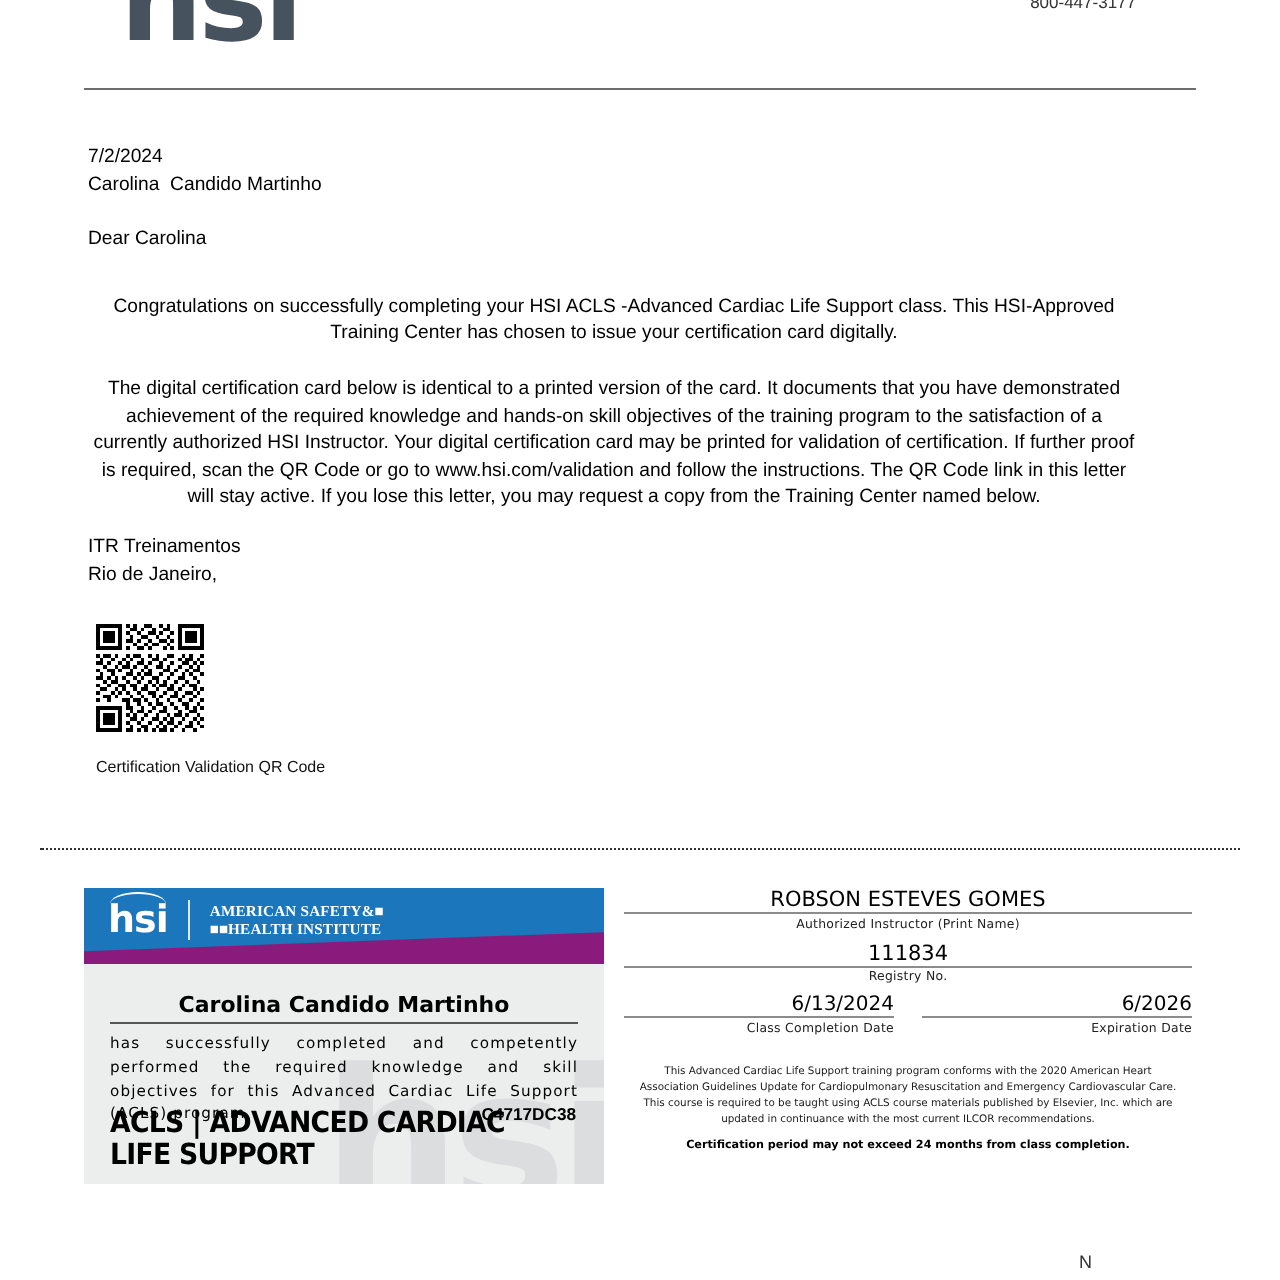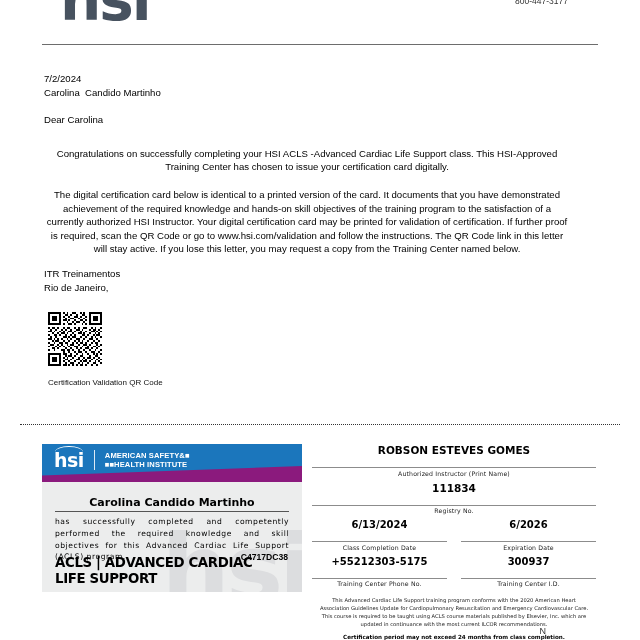--- a/index.html
+++ b/index.html
@@ -154,21 +154,21 @@
     width: 1px;
     height: 20px;
     background: rgba(255,255,255,0.85);
   }
   .asi-lines {
     color: #ffffff;
     font-size: 7.6px;
     font-weight: bold;
     line-height: 1.22;
     letter-spacing: 0.1px;
-    font-family: Liberation Sans, sans-serif;
+    font-family: Liberation Serif, serif;
   }
   .asi-lines .sq { letter-spacing: 0; }
   .card-body {
     position: relative;
     z-index: 2;
     padding: 14px 13px 0 13px;
   }
   .holder-name {
     text-align: center;
     font-size: 11px;
@@ -211,32 +211,32 @@
   .card-right {
     position: absolute;
     left: 312px;
     top: 0;
     width: 284px;
     font-family: "DejaVu Sans", sans-serif;
   }
   .fld { text-align: center; }
   .fld-val {
     font-size: 10.5px;
-    font-weight: bold;
-    padding-bottom: 11px;
+    font-weight: normal;
+    padding-bottom: 0;
     border-bottom: 0.8px solid #8c8c8c;
   }
   .fld-lab {
     font-size: 6.2px;
     color: #222;
     padding-top: 1.5px;
     letter-spacing: 0.15px;
   }
   .fld-row { display: flex; gap: 14px; }
-  .fld-row > .fld { flex: 1; }
+  .fld-row > .fld { flex: 1; text-align: right; }
   .fld-row .fld-val { font-size: 10px; }
   .sp6 { height: 5px; }
   .disclaimer {
     margin-top: 9px;
     font-size: 5.2px;
     line-height: 1.55;
     text-align: center;
     color: #1a1a1a;
     padding: 0 6px;
   }
@@ -570,29 +570,19 @@
       <div class="fld">
         <div class="fld-val">6/13/2024</div>
         <div class="fld-lab">Class Completion Date</div>
       </div>
       <div class="fld">
         <div class="fld-val">6/2026</div>
         <div class="fld-lab">Expiration Date</div>
       </div>
     </div>
     <div class="sp6"></div>
-    <div class="fld-row">
-      <div class="fld">
-        <div class="fld-val">+55212303-5175</div>
-        <div class="fld-lab">Training Center Phone No.</div>
-      </div>
-      <div class="fld">
-        <div class="fld-val">300937</div>
-        <div class="fld-lab">Training Center I.D.</div>
-      </div>
-    </div>
 
     <div class="disclaimer">This Advanced Cardiac Life Support training program conforms with the 2020 American Heart Association Guidelines Update for Cardiopulmonary Resuscitation and Emergency Cardiovascular Care. This course is required to be taught using ACLS course materials published by Elsevier, Inc. which are updated in continuance with the most current ILCOR recommendations.</div>
     <div class="disclaimer-bold">Certification period may not exceed 24 months from class completion.</div>
   </div>
 </div>
 
 <div class="page-mark">N</div>
 
 </body></html>

